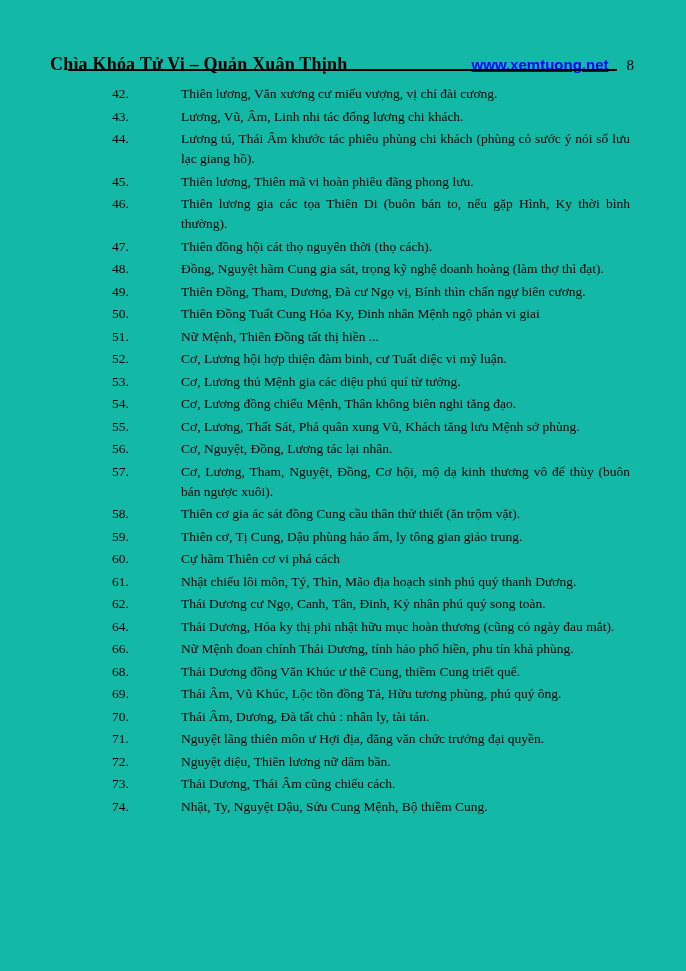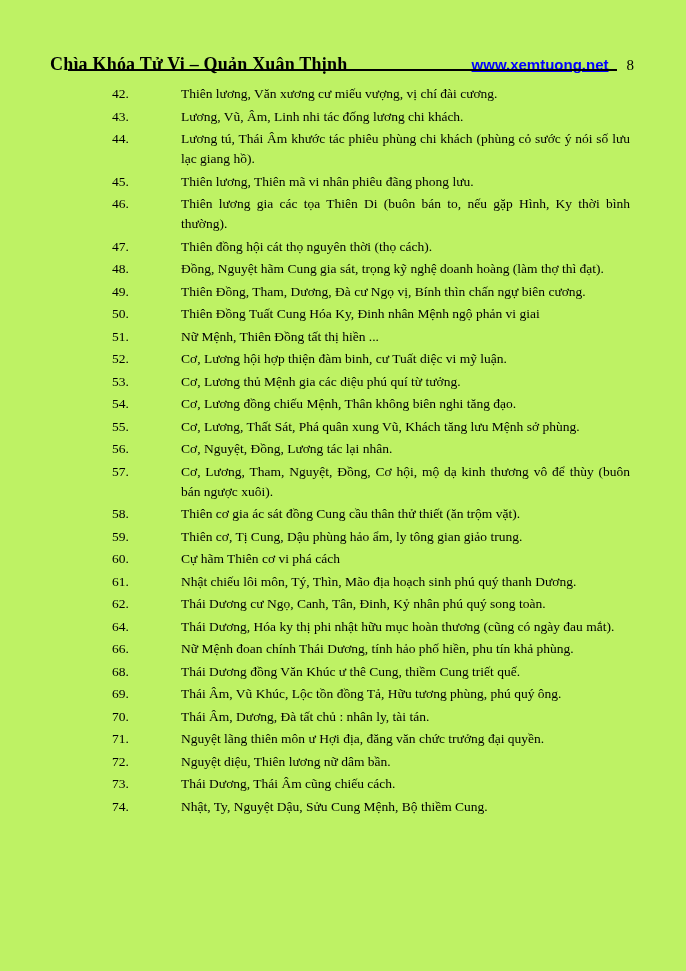--- a/index.html
+++ b/index.html
@@ -4,21 +4,21 @@
 <style>
   html, body {
     margin: 0;
     padding: 0;
     background: #ffffff;
   }
   .page {
     position: relative;
     width: 686px;
     height: 971px;
-    background: #bef264;
+    background: #14b8a6;
     font-family: "Liberation Serif", serif;
     color: #000000;
     overflow: hidden;
   }
   .header {
     position: absolute;
     top: 40px;
     left: 50px;
     right: 52px;
     display: flex;
@@ -103,21 +103,21 @@
       <div class="list-item">
       <span class="item-number">43.</span>
       <span class="item-text">Lương, Vũ, Âm, Linh nhi tác đống lương chi khách.</span>
     </div>
       <div class="list-item">
       <span class="item-number">44.</span>
       <span class="item-text">Lương tú, Thái Âm khước tác phiêu phùng chi khách (phùng cỏ sước ý nói số lưu lạc giang hồ).</span>
     </div>
       <div class="list-item">
       <span class="item-number">45.</span>
-      <span class="item-text">Thiên lương, Thiên mã vi nhân phiêu đãng phong lưu.</span>
+      <span class="item-text">Thiên lương, Thiên mã vi hoàn phiêu đãng phong lưu.</span>
     </div>
       <div class="list-item">
       <span class="item-number">46.</span>
       <span class="item-text">Thiên lương gia các tọa Thiên Di (buôn bán to, nếu gặp Hình, Ky thời bình thường).</span>
     </div>
       <div class="list-item">
       <span class="item-number">47.</span>
       <span class="item-text">Thiên đồng hội cát thọ nguyên thời (thọ cách).</span>
     </div>
       <div class="list-item">

